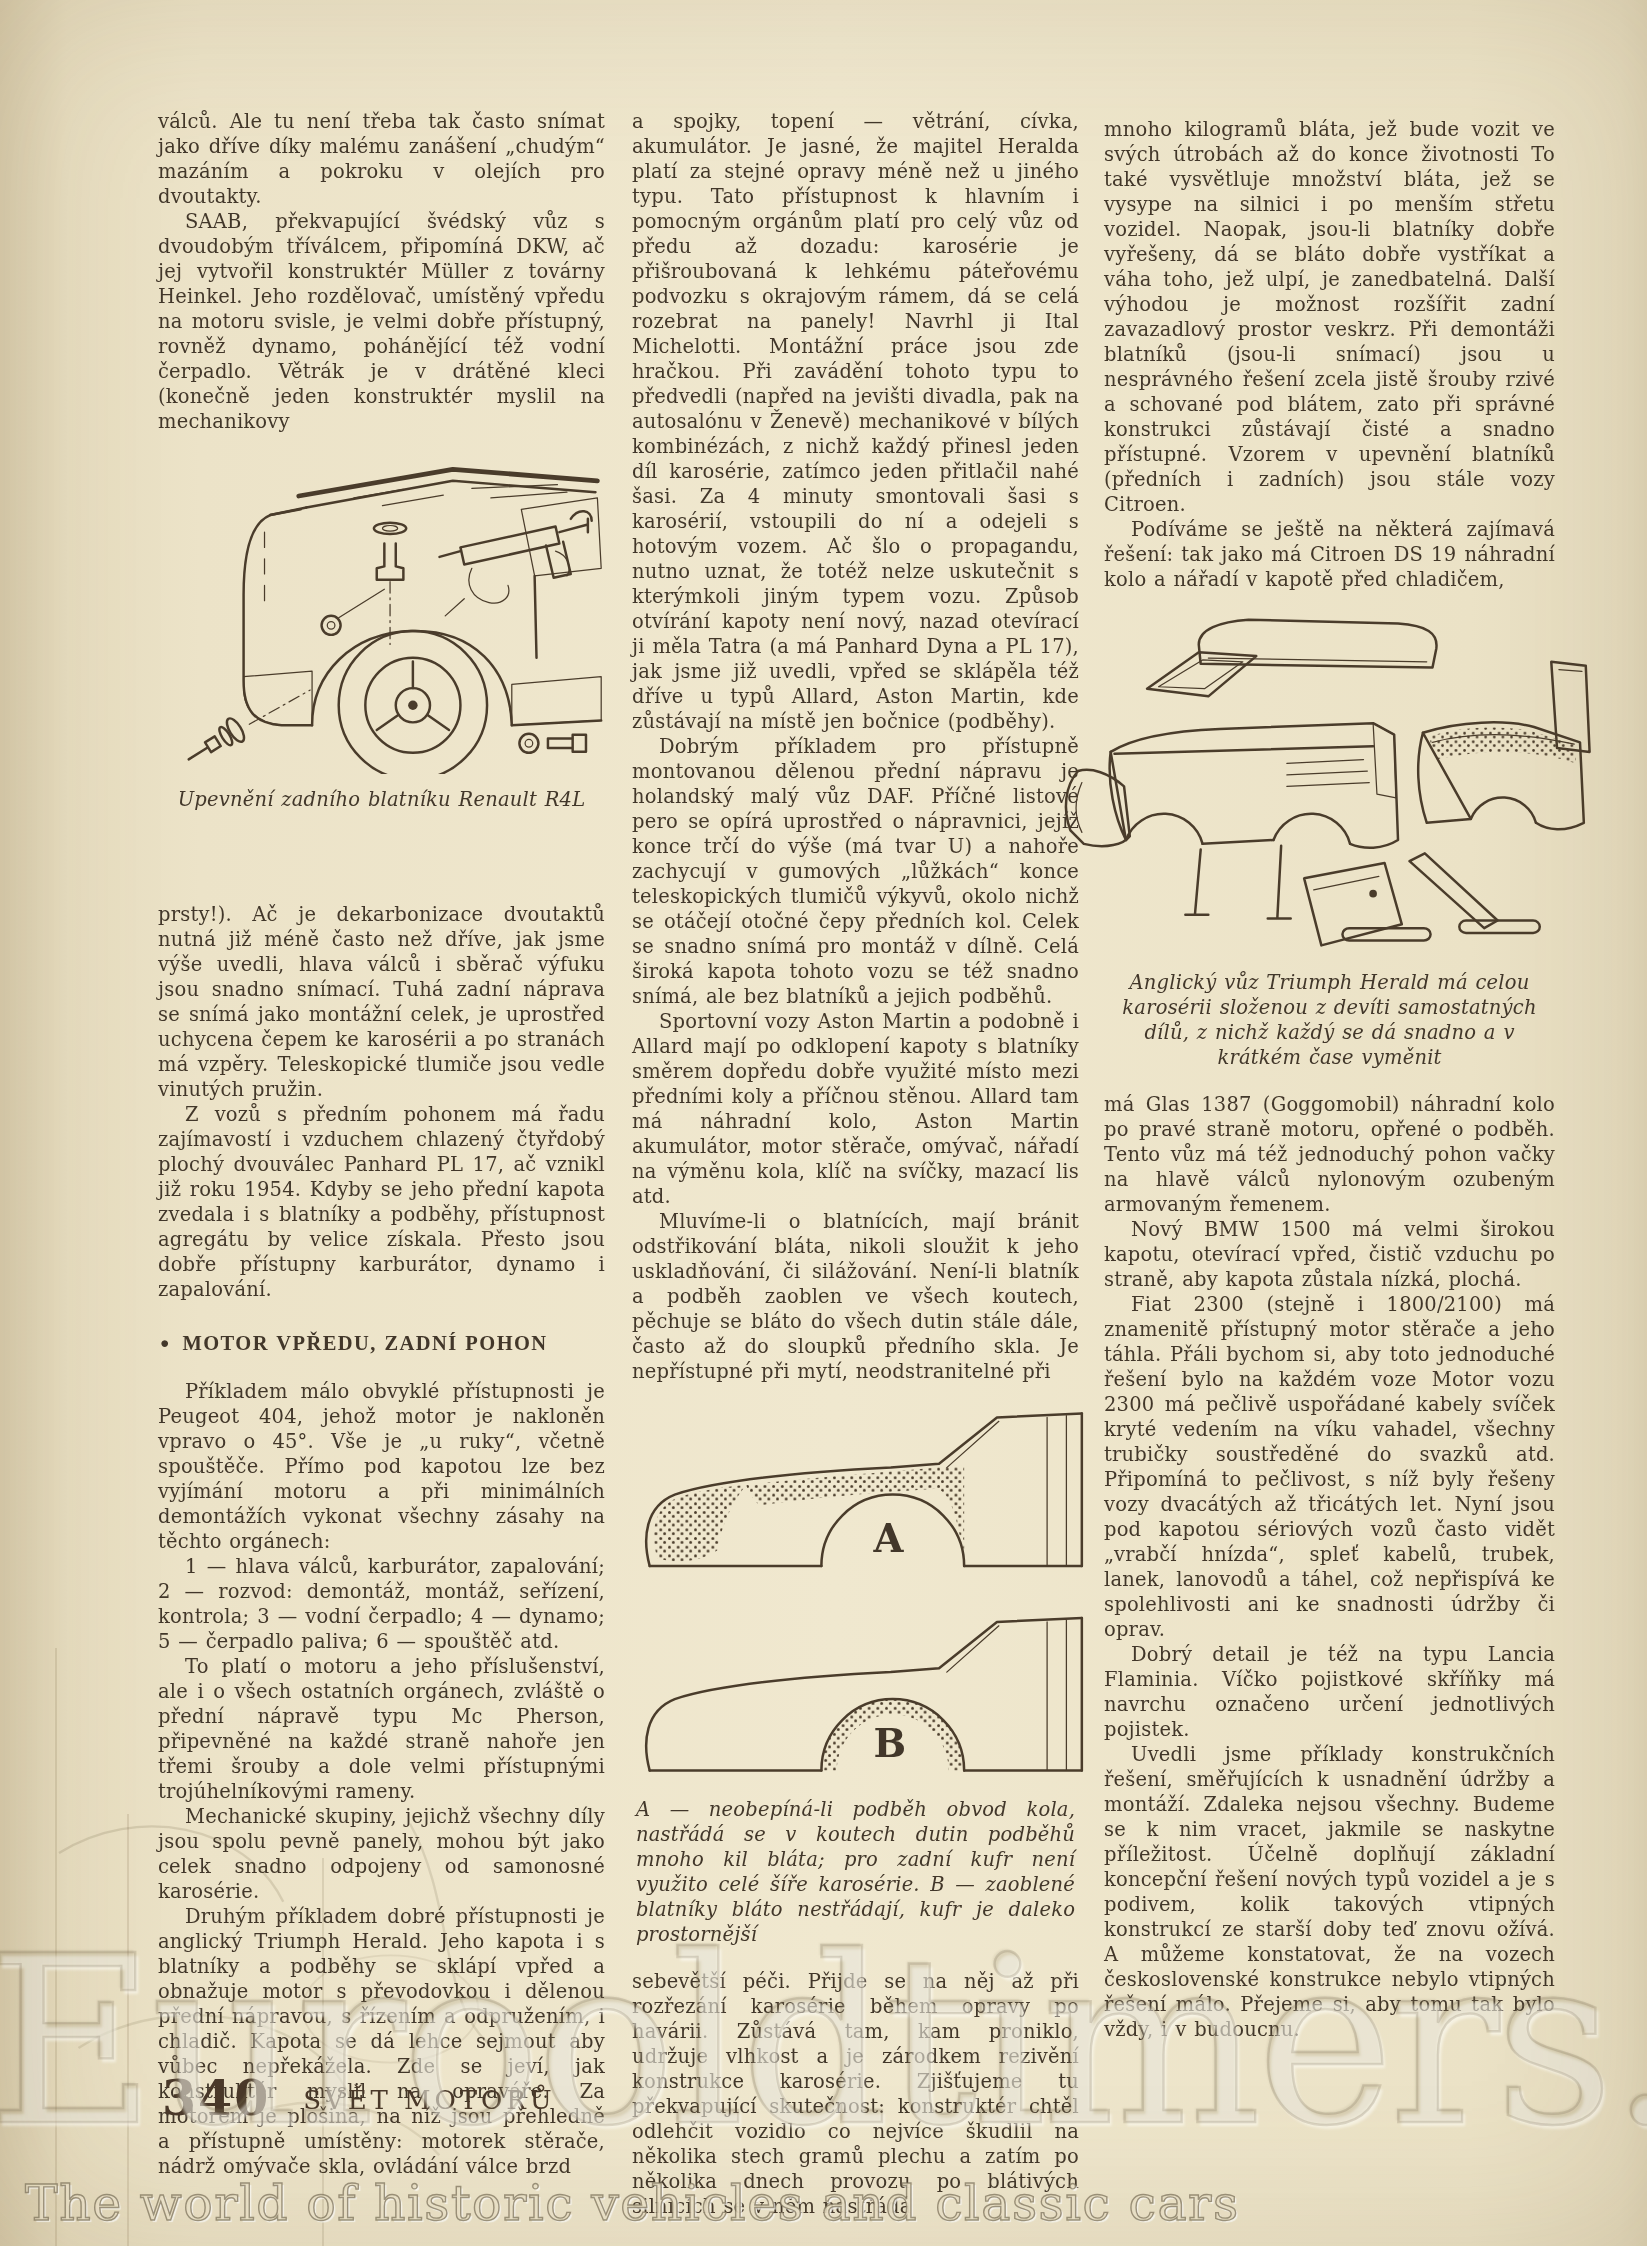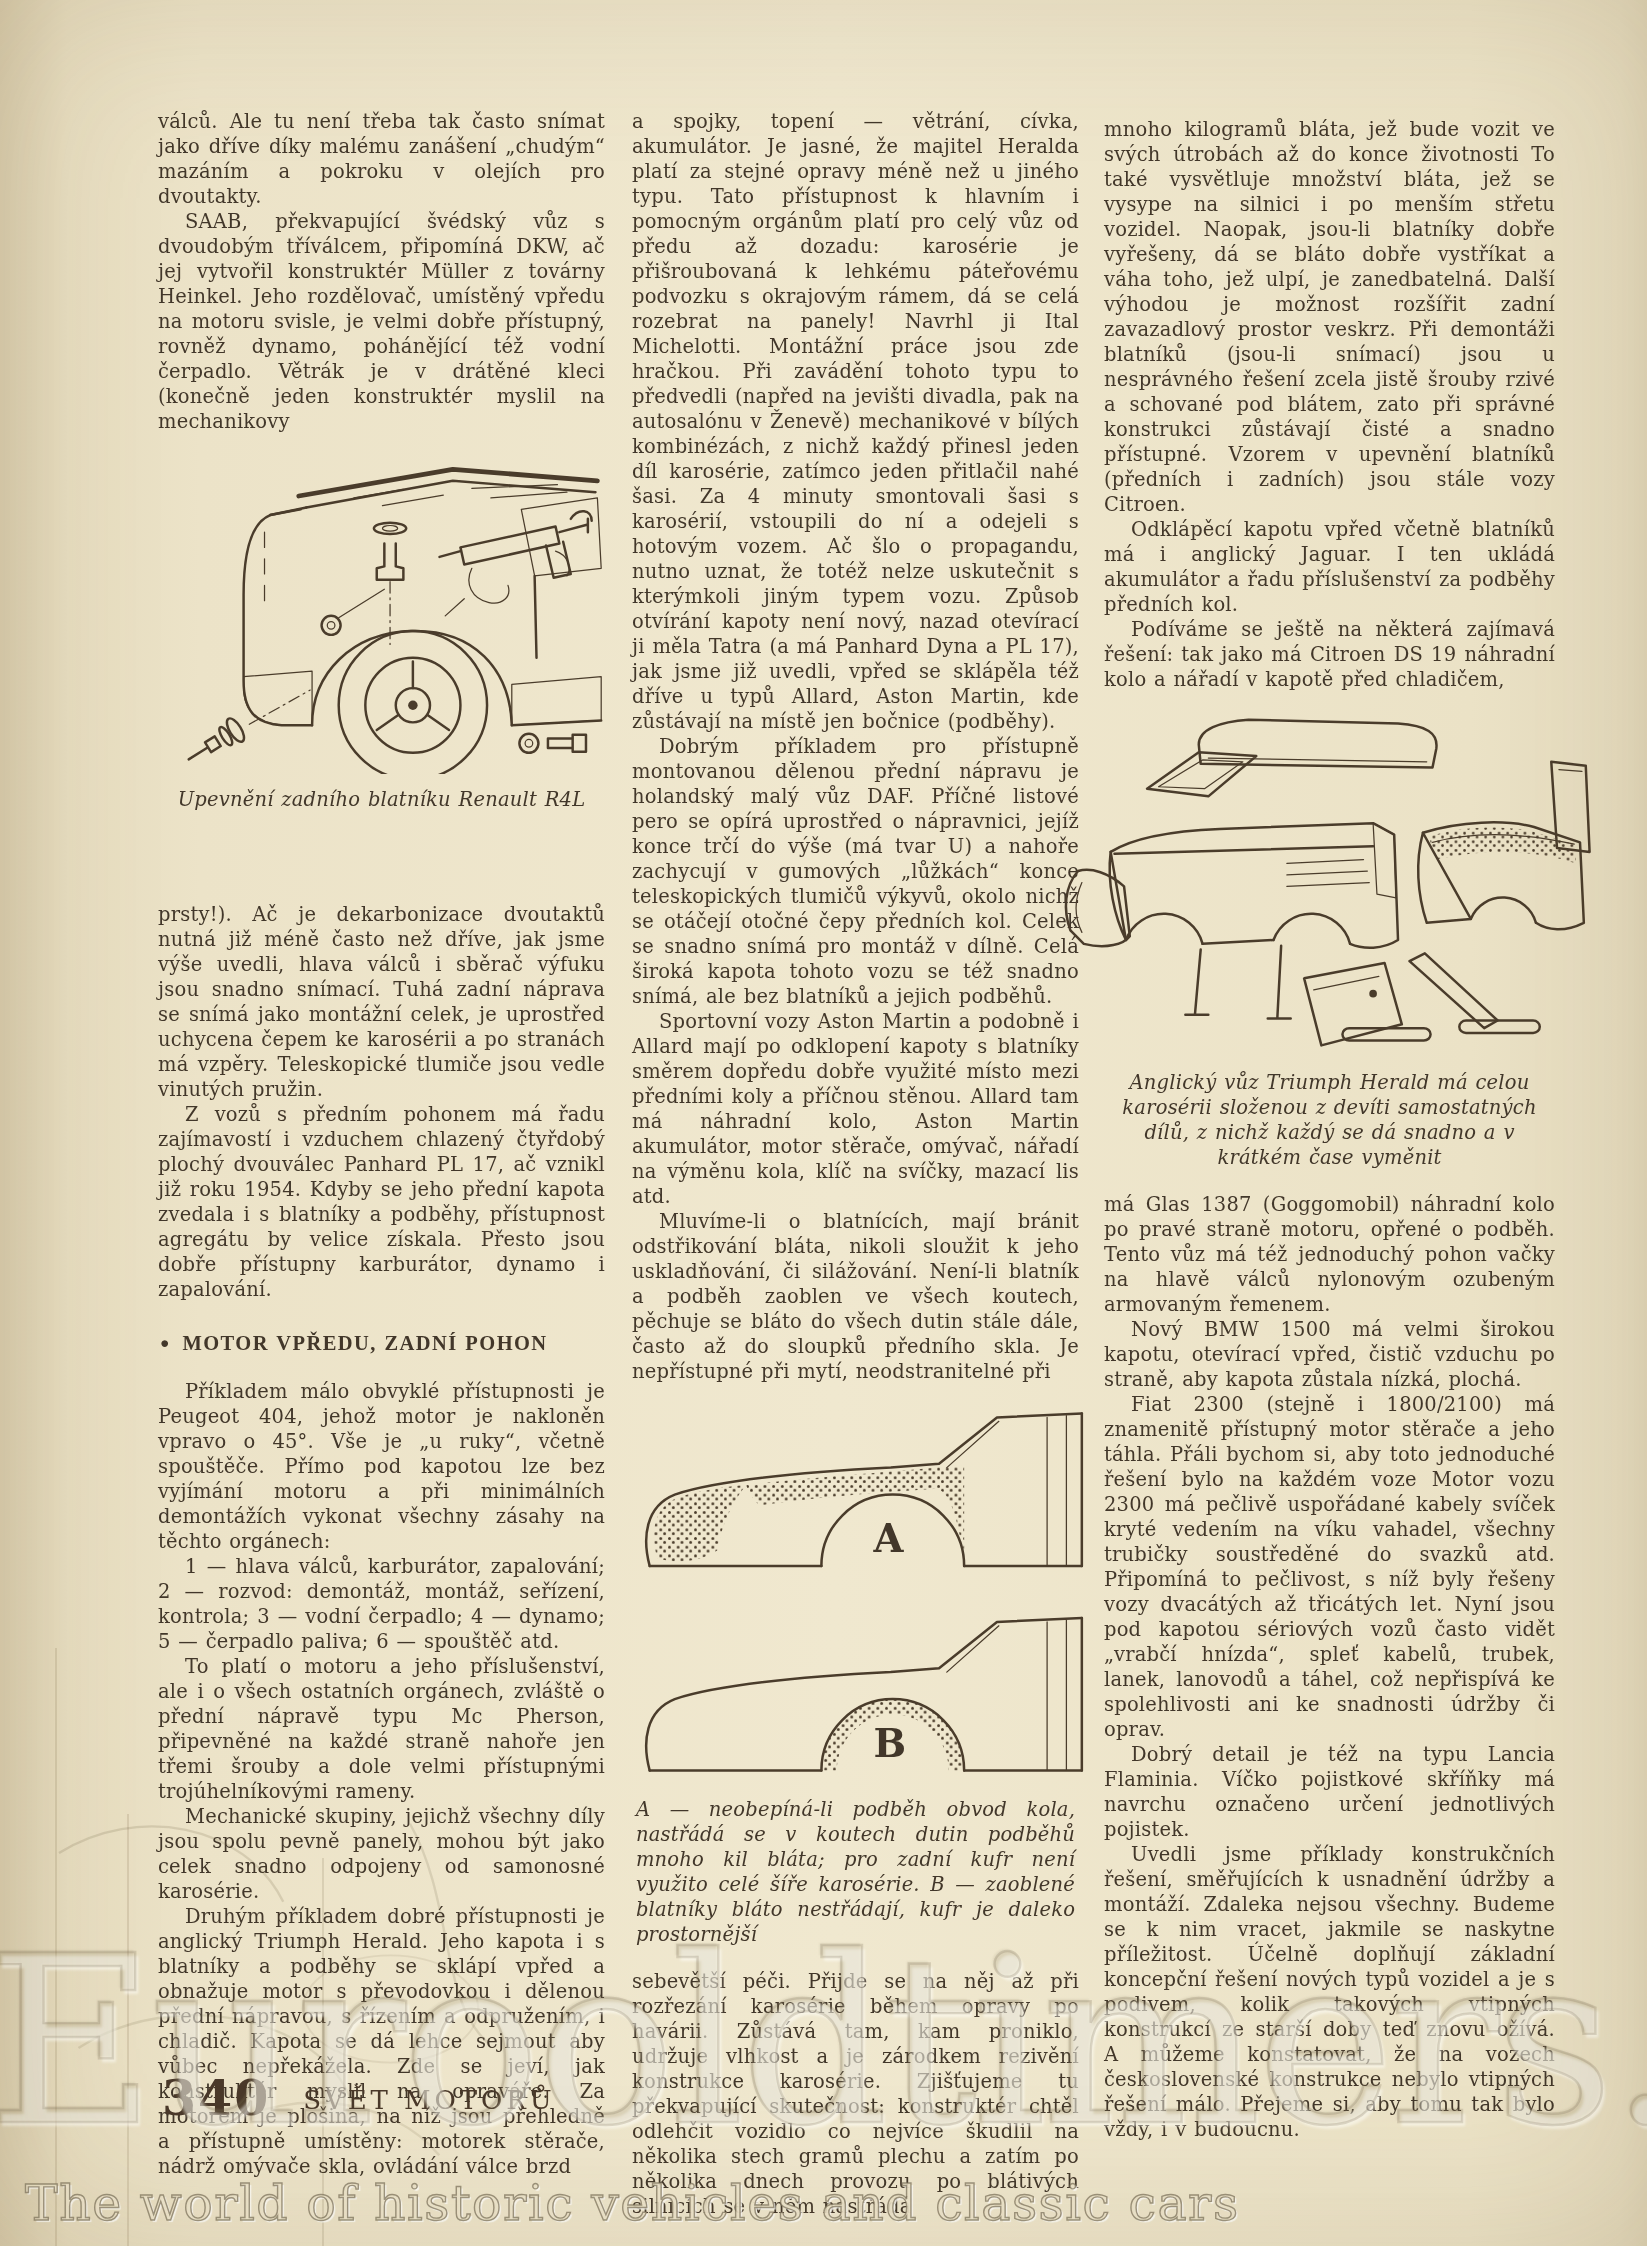--- a/index.html
+++ b/index.html
@@ -163,21 +163,20 @@
         </g>
       </svg>
     </figure>
     <p class="caption">A — neobepíná-li podběh obvod kola, nastřádá se v koutech dutin podběhů mnoho kil bláta; pro zadní kufr není využito celé šíře karosérie. B — zaoblené blatníky bláto nestřádají, kufr je daleko prostornější</p>
 
     <p class="para">sebevětší péči. Přijde se na něj až při rozřezání karosérie během opravy po havárii. Zůstává tam, kam proniklo, udržuje vlhkost a je zárodkem rezivění konstrukce karosérie. Zjišťujeme tu překvapující skutečnost: konstruktér chtěl odlehčit vozidlo co nejvíce škudlil na několika stech gramů plechu a zatím po několika dnech provozu po blátivých silnicích se v něm nastřádá</p>
   </div>
 
   <div class="col" id="col-right">
     <p class="para">mnoho kilogramů bláta, jež bude vozit ve svých útrobách až do konce životnosti To také vysvětluje množství bláta, jež se vysype na silnici i po menším střetu vozidel. Naopak, jsou-li blatníky dobře vyřešeny, dá se bláto dobře vystříkat a váha toho, jež ulpí, je zanedbatelná. Další výhodou je možnost rozšířit zadní zavazadlový prostor veskrz. Při demontáži blatníků (jsou-li snímací) jsou u nesprávného řešení zcela jistě šrouby rzivé a schované pod blátem, zato při správné konstrukci zůstávají čisté a snadno přístupné. Vzorem v upevnění blatníků (předních i zadních) jsou stále vozy Citroen.</p>
-    <p class="para ind">Odklápěcí kapotu vpřed včetně blatníků má i anglický Jaguar. I ten ukládá akumulátor a řadu příslušenství za podběhy předních kol.</p>
     <p class="para ind">Podíváme se ještě na některá zajímavá řešení: tak jako má Citroen DS 19 náhradní kolo a nářadí v kapotě před chladičem,</p>
 
     <figure class="fig fig-herald">
       <svg width="546" height="347" viewBox="0 0 570 362">
         <defs>
           <pattern id="h3" width="7" height="7" patternUnits="userSpaceOnUse">
             <path d="M0,7 L7,0" stroke="#4a3c2b" stroke-width="1.1"></path>
           </pattern>
           <pattern id="d3" width="9" height="9" patternUnits="userSpaceOnUse">
             <circle cx="2.5" cy="2.5" r="1.4" fill="#4a3c2b"></circle>

